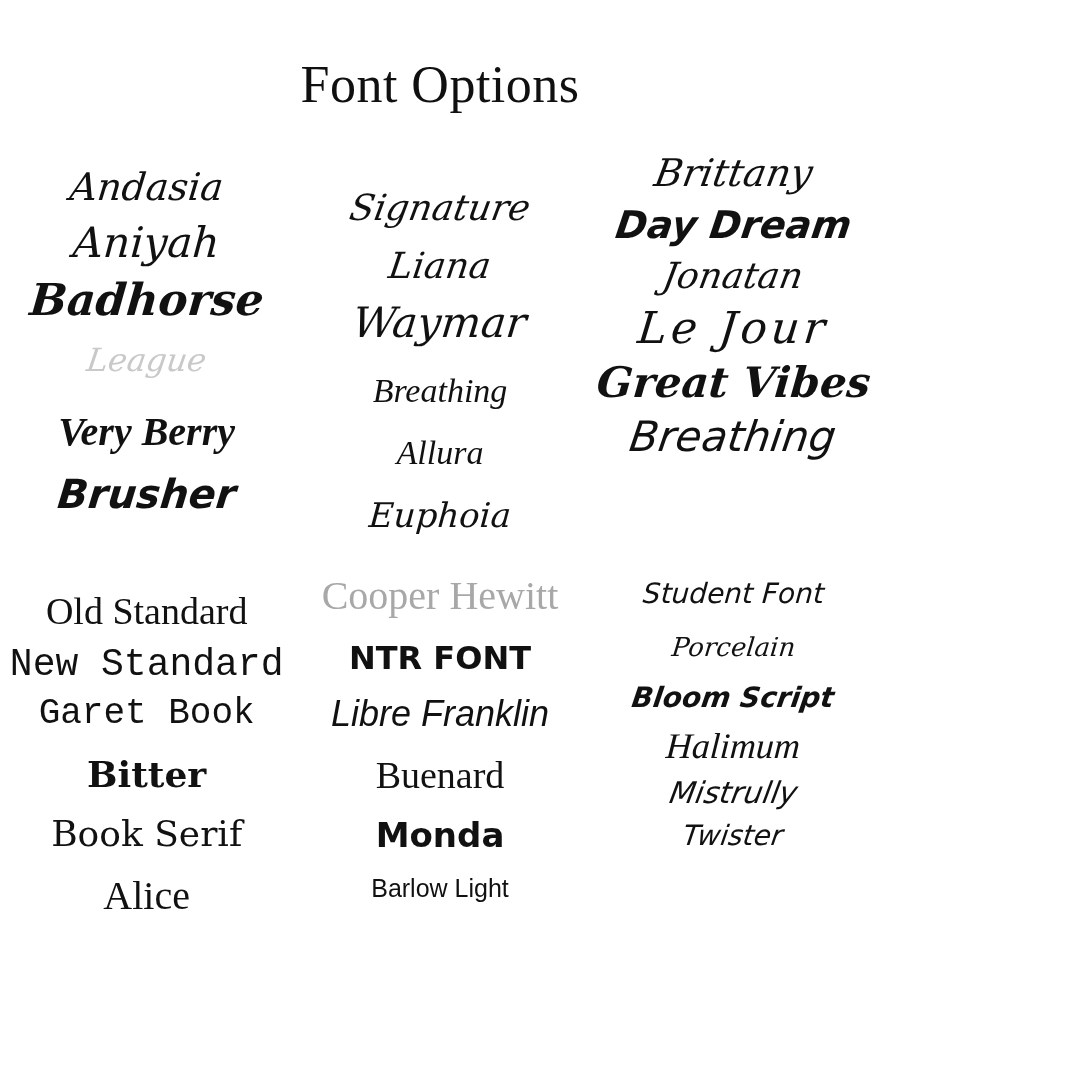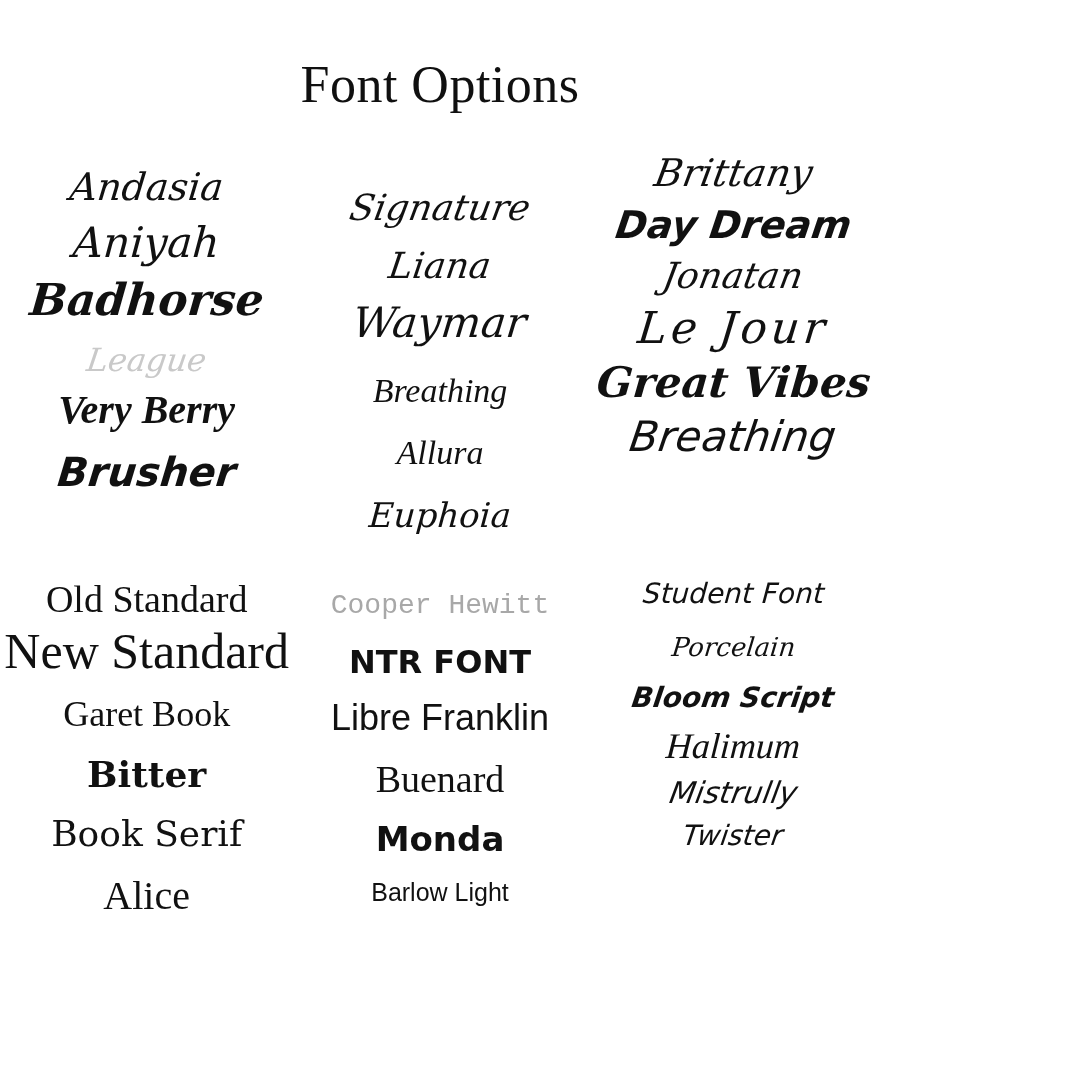--- a/index.html
+++ b/index.html
@@ -44,51 +44,51 @@
     white-space: nowrap;
     line-height: 1.0;
     color: #111111;
   }
 
   
   .s-andasia   { font-size: 38px; font-style: italic; font-family:"DejaVu Serif", serif; transform: skewX(-6deg); margin-top: 36px; }
   .s-aniyah    { font-size: 42px; font-style: italic; font-family:"DejaVu Serif", serif; transform: skewX(-4deg); margin-top: 16px; }
   .s-badhorse  { font-size: 44px; font-style: italic; font-weight: 700; font-family:"DejaVu Serif", serif; transform: skewX(-5deg); margin-top: 14px; }
   .s-league    { font-size: 32px; font-style: italic; font-family:"DejaVu Serif", serif; color:#c9c9c9; transform: skewX(-8deg); margin-top: 22px; }
-  .s-veryberry { font-size: 40px; font-style: italic; font-weight: 700; font-family:"Liberation Serif", serif; margin-top: 14px; }
+  .s-veryberry { font-size: 40px; font-style: italic; font-weight: 700; font-family:"Liberation Serif", serif; margin-top: 36px; }
   .s-brusher   { font-size: 40px; font-weight: 700; font-style: italic; font-family:"DejaVu Sans", sans-serif; transform: skewX(-6deg); margin-top: 22px; }
 
   
   .s-signature  { font-size: 36px; font-style: italic; font-family:"DejaVu Serif", serif; transform: skewX(-10deg); margin-top: 58px; }
   .s-liana      { font-size: 36px; font-style: italic; font-family:"DejaVu Serif", serif; transform: skewX(-8deg); margin-top: 22px; }
   .s-waymar     { font-size: 42px; font-style: italic; font-family:"DejaVu Serif", serif; transform: skewX(-6deg); margin-top: 18px; }
   .s-anastasia  { font-size: 34px; font-style: italic; font-family:"Liberation Serif", serif; margin-top: 30px; }
   .s-allura     { font-size: 34px; font-style: italic; font-family:"Liberation Serif", serif; margin-top: 28px; }
   .s-euphoia    { font-size: 34px; font-style: italic; font-family:"DejaVu Serif", serif; transform: skewX(-4deg); margin-top: 28px; }
 
   
   .s-brittany   { font-size: 38px; font-style: italic; font-family:"DejaVu Serif", serif; transform: skewX(-10deg); margin-top: 22px; }
   .s-daydream   { font-size: 38px; font-style: italic; font-weight: 700; font-family:"DejaVu Sans", sans-serif; transform: skewX(-8deg); margin-top: 14px; }
   .s-jonatan    { font-size: 36px; font-style: italic; font-family:"DejaVu Serif", serif; transform: skewX(-10deg); margin-top: 14px; }
   .s-lejour     { font-size: 44px; font-style: italic; font-family:"DejaVu Serif", serif; transform: skewX(-6deg); margin-top: 12px; letter-spacing: 4px; }
   .s-greatvibes { font-size: 42px; font-style: italic; font-weight: 700; font-family:"DejaVu Serif", serif; transform: skewX(-5deg); margin-top: 12px; }
   .s-breathing  { font-size: 42px; font-style: italic; font-family:"DejaVu Sans", sans-serif; transform: skewX(-8deg); margin-top: 12px; }
 
   
   .lower { margin-top: 44px; }
-  .l-oldstandard { font-family:"Liberation Serif", serif; font-size: 38px; margin-top: 4px; }
-  .l-newstandard { font-family:Liberation Serif, serif; font-size: 50px; margin-top: 8px; }
-  .l-garetbook   { font-family:Liberation Serif, serif; font-size: 36px; font-weight: 300; margin-top: 20px; }
+  .l-oldstandard { font-family:"Liberation Serif", serif; font-size: 38px; margin-top: 16px; }
+  .l-newstandard { font-family:Liberation Mono, monospace; font-size: 38px; margin-top: 16px; }
+  .l-garetbook   { font-family:Liberation Mono, monospace; font-size: 36px; font-weight: 300; margin-top: 12px; }
   .l-bitter      { font-family:"DejaVu Serif", serif; font-size: 36px; font-weight: 700; margin-top: 24px; text-align: center; }
   .l-droidserif  { font-family:"DejaVu Serif", serif; font-size: 36px; margin-top: 24px; }
   .l-alice       { font-family:"Liberation Serif", serif; font-size: 40px; margin-top: 24px; }
 
-  .l-cooperhewitt { font-family:Liberation Mono, monospace; font-size: 28px; color:#a8a8a8; font-weight: 300; margin-top: 16px; }
+  .l-cooperhewitt { font-family:Liberation Serif, serif; font-size: 40px; color:#a8a8a8; font-weight: 300; margin-top: 0px; }
   .l-ntrfont      { font-family:"DejaVu Sans", sans-serif; font-size: 32px; font-weight: 700; margin-top: 26px; }
-  .l-librefranklin{ font-family:"Liberation Sans", sans-serif; font-size: 36px; margin-top: 22px; }
+  .l-librefranklin{ font-family:"Liberation Sans", sans-serif; font-size: 36px; margin-top: 22px; font-style: italic; }
   .l-buenard      { font-family:"Liberation Serif", serif; font-size: 38px; margin-top: 24px; }
   .l-monda        { font-family:"DejaVu Sans", sans-serif; font-size: 34px; font-weight: 700; margin-top: 24px; }
   .l-barlowlight  { font-family:Liberation Sans, sans-serif; font-size: 25px; font-weight: 300; margin-top: 24px; }
 
   .l-studentfont { font-family:"DejaVu Sans", sans-serif; font-size: 28px; font-style: italic; transform: skewX(-4deg); margin-top: 4px; }
   .l-porcelain   { font-family:"DejaVu Serif", serif; font-size: 26px; font-style: italic; transform: skewX(-6deg); margin-top: 26px; }
   .l-bloomscript { font-family:"DejaVu Sans", sans-serif; font-size: 28px; font-weight: 700; font-style: italic; transform: skewX(-8deg); margin-top: 24px; }
   .l-halimum     { font-family:"Liberation Serif", serif; font-size: 36px; font-style: italic; transform: skewX(-4deg); margin-top: 16px; }
   .l-mistrully   { font-family:"DejaVu Sans", sans-serif; font-size: 30px; font-style: italic; transform: skewX(-10deg); margin-top: 14px; }
   .l-twister     { font-family:"DejaVu Sans", sans-serif; font-size: 28px; font-style: italic; transform: skewX(-8deg); margin-top: 14px; }

